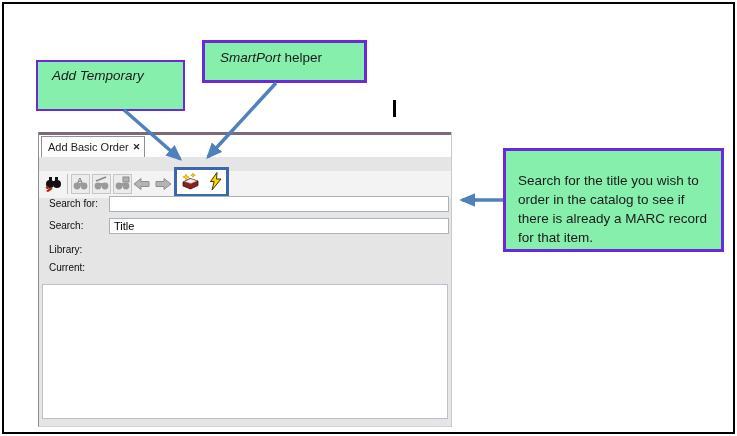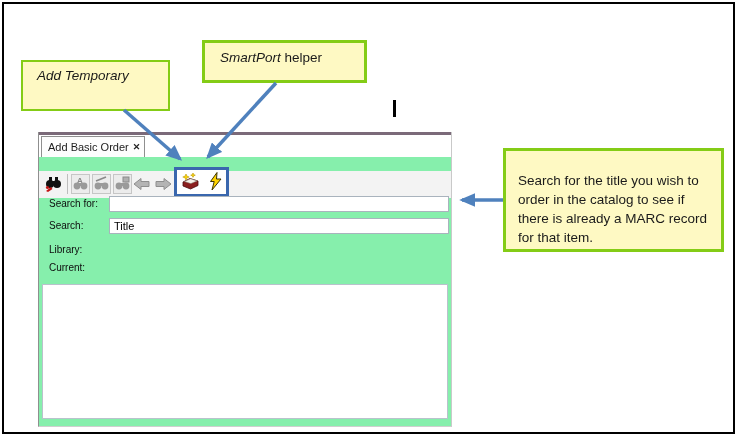--- a/index.html
+++ b/index.html
@@ -3,31 +3,31 @@
 <meta charset="utf-8">
 <style>
   html,body{margin:0;padding:0;}
   body{
     width:737px;height:436px;position:relative;background:#ffffff;
     font-family:"Liberation Sans",sans-serif;color:#1a1a1a;overflow:hidden;
   }
   .frame{position:absolute;left:2px;top:2px;width:729px;height:428px;border:2px solid #000;}
 
   
-  .callout{position:absolute;background:#fef9c3;border:3px solid #84cc16;box-sizing:border-box;font-size:13.5px;line-height:1.42;}
+  .callout{position:absolute;background:#86efac;border:3px solid #6d28d9;box-sizing:border-box;font-size:13.5px;line-height:1.42;}
   .callout i{font-style:italic;}
-  .co-att{left:21px;top:60px;width:149px;height:51px;border-width:2.5px;padding:4px 4px 0 14px;line-height:1.45;}
+  .co-att{left:36px;top:60px;width:149px;height:51px;border-width:2.5px;padding:4px 4px 0 14px;line-height:1.45;}
   .co-sp{left:202px;top:40px;width:165px;height:43px;padding:5px 4px 0 15px;}
   .co-right{left:503px;top:148px;width:221px;height:104px;padding:20px 12px 0 12px;}
   .co-bottom{left:90px;top:293px;width:293px;height:126px;padding:9px 12px 0 13px;line-height:1.5;}
 
   .cursor-bar{position:absolute;left:393px;top:100px;width:3px;height:17px;background:#000;}
 
   
-  .win{position:absolute;left:38px;top:132px;width:414px;height:295px;background:#86efac;
+  .win{position:absolute;left:38px;top:132px;width:414px;height:295px;background:#e5e5e5;
        border-left:1px solid #8f8f8f;border-right:1px solid #c9c9c9;border-bottom:1px solid #cfcfcf;box-sizing:border-box;}
   .purple-line{position:absolute;left:0;top:0;width:100%;height:3px;background:#7b6a79;}
   .tab-row{position:absolute;left:0;top:3px;width:100%;height:22px;background:#ffffff;}
   .tab{position:absolute;left:2px;top:1px;width:104px;height:21px;background:#fdfdfd;border:1px solid #8f8f8f;border-bottom:none;
        box-sizing:border-box;display:flex;align-items:center;padding:0 6px;font-size:11px;color:#1c1c1c;}
   .tab .tab-label{flex:1;white-space:nowrap;}
   .tab .tab-close{font-size:9px;font-weight:bold;color:#222;margin-left:4px;}
   .titlebar{position:absolute;left:0;top:25px;width:100%;height:14px;background:#a8a8a8;font-size:9px;line-height:14px;
             color:#111;padding-left:4px;box-sizing:border-box;white-space:nowrap;}
   .toolbar{position:absolute;left:0;top:39px;width:100%;height:27px;background:#f3f3f3;}

